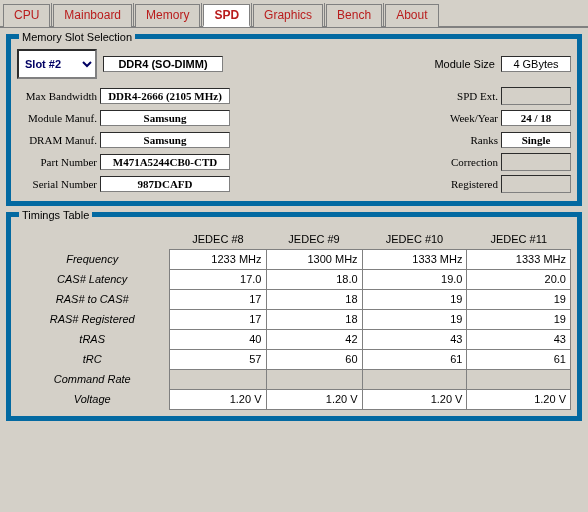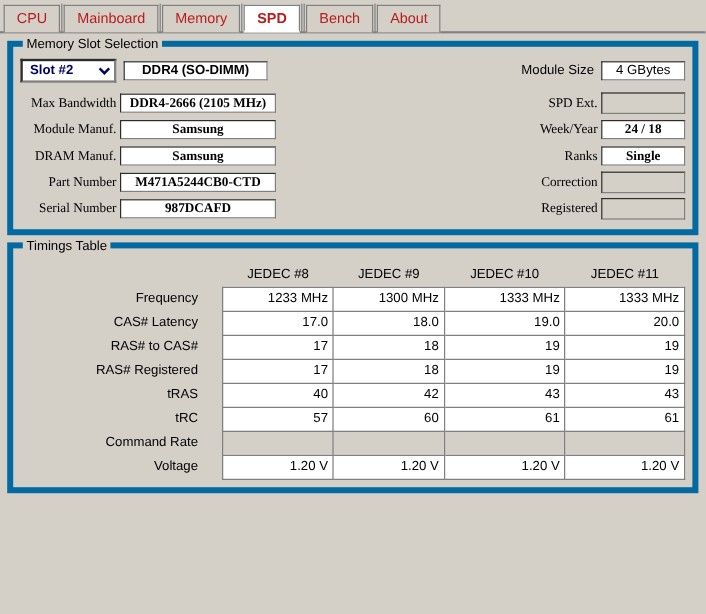--- a/index.html
+++ b/index.html
@@ -55,21 +55,21 @@
       background: #d4d0c8;
       padding: 0 3px;
       font-size: 11px;
       font-weight: normal;
     }
     .slot-select {
       background: #fff;
       border: 2px inset #808080;
       font-size: 11px;
       padding: 1px 2px;
-      height: 20px;
+      height: 30px;
       width: 80px;
       font-weight: bold;
       color: #000063;
     }
     .lbl {
       font-size: 11px;
       color: #000;
       white-space: nowrap;
     }
     .info-row {
@@ -123,23 +123,23 @@
       text-align: center;
       padding: 2px 4px;
       font-size: 11px;
       height: 20px;
     }
     .timings-table th {
       font-weight: normal;
       color: #000;
     }
     .timings-table td.row-label {
-      text-align: right;
-      padding-right: 20px;
+      padding-right: 6px;
       font-weight: normal;
+      font-style: italic;
     }
     .timings-table td.val-cell {
       background: #fff;
       border: 1px inset #808080;
       min-width: 60px;
       text-align: right;
     }
 
     
     .top-info-area {
@@ -161,20 +161,21 @@
 
 <div class="tab-bar">
   <div class="tab">CPU</div>
   <div style="width:1px;background:#808080;margin-bottom:0;align-self:stretch;"></div>
   <div class="tab">Mainboard</div>
   <div style="width:1px;background:#808080;align-self:stretch;"></div>
   <div class="tab">Memory</div>
   <div style="width:1px;background:#808080;align-self:stretch;"></div>
   <div class="tab active">SPD</div>
   <div style="width:1px;background:#808080;align-self:stretch;"></div>
+  <div class="tab">Graphics</div>
   <div style="width:1px;background:#808080;align-self:stretch;"></div>
   <div class="tab">Bench</div>
   <div style="width:1px;background:#808080;align-self:stretch;"></div>
   <div class="tab">About</div>
 </div>
 
 <div class="content">
 
   <div class="group-box">
     <span class="group-box-title">Memory Slot Selection</span>

